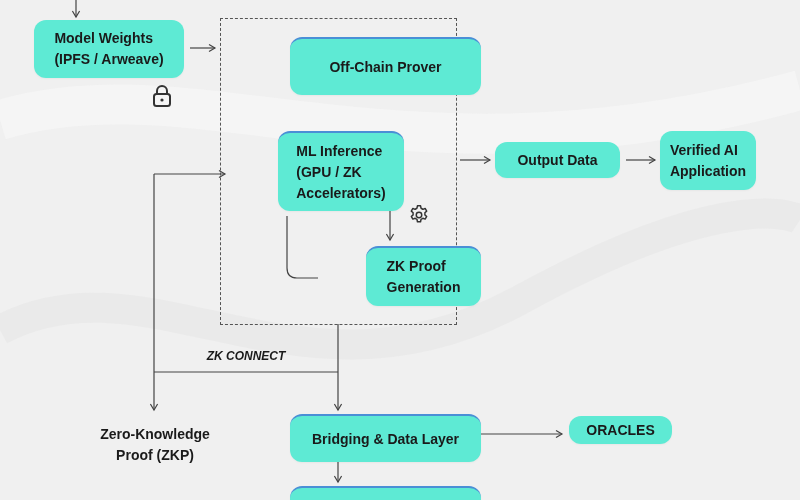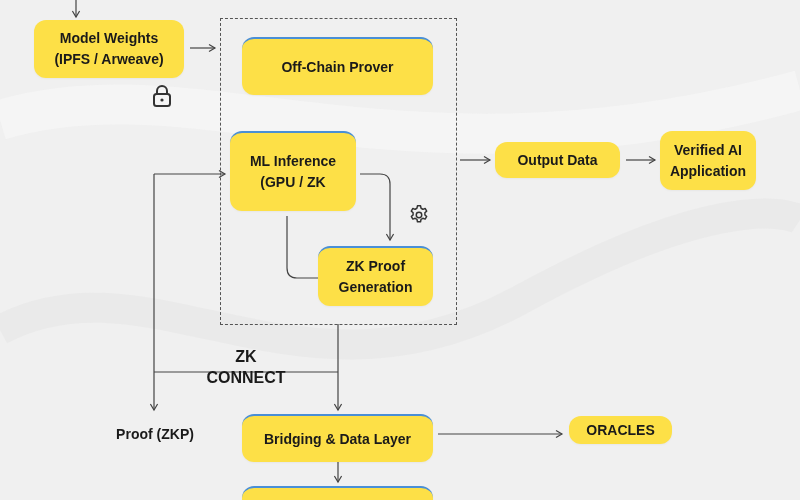--- a/index.html
+++ b/index.html
@@ -4,30 +4,30 @@
 <style>
   html, body { margin: 0; padding: 0; }
   body {
     width: 800px; height: 500px; overflow: hidden; position: relative;
     background: #f0f0f0;
     font-family: "Liberation Sans", sans-serif;
     color: #1a1a1a;
   }
   .bg-waves { position: absolute; left: 0; top: 0; width: 800px; height: 500px; }
   .node {
-    position: absolute; background: #fde047; border-radius: 12px;
-    display: flex; align-items: center; justify-content: center; text-align: center;
+    position: absolute; background: #5eead4; border-radius: 12px;
+    display: flex; align-items: center; justify-content: center; text-align: left;
     font-weight: bold; font-size: 14px; line-height: 21px; box-sizing: border-box;
     box-shadow: 0 1px 2px rgba(0,0,0,0.04);
   }
-  .node.accent { border-top: 2px solid #4a8fd6; }
+  .node.accent { border-top: 2px solid #4a8fd6; margin-left: 48px; }
   .label {
     position: absolute; text-align: center; font-weight: bold; font-size: 14px; line-height: 21px;
   }
-  .small-label { font-size: 16px; }
+  .small-label { font-size: 12px; font-style: italic; }
   .dashed {
     position: absolute; border: 1.2px dashed #555; box-sizing: border-box;
   }
   svg.lines { position: absolute; left: 0; top: 0; width: 800px; height: 500px; pointer-events: none; }
   .icon { position: absolute; }
 </style>
 </head>
 <body>
 
 <svg class="bg-waves" viewBox="0 0 800 500">
@@ -85,20 +85,21 @@
 <div class="node accent" style="left:242px; top:37px; width:191px; height:58px;">
   <div>
     <div>Off-Chain Prover</div>
   </div>
 </div>
 
 <div class="node accent" style="left:230px; top:131px; width:126px; height:80px;">
   <div>
     <div>ML Inference</div>
     <div>(GPU / ZK</div>
+    <div>Accelerators)</div>
   </div>
 </div>
 
 <svg class="icon" style="left:408px; top:204px;" width="22" height="22" viewBox="0 0 24 24">
   <path d="M10.3 2h3.4l.5 2.6a8 8 0 0 1 2 1.2l2.5-.9 1.7 2.9-2 1.7a8 8 0 0 1 0 2.4l2 1.7-1.7 2.9-2.5-.9a8 8 0 0 1-2 1.2l-.5 2.6h-3.4l-.5-2.6a8 8 0 0 1-2-1.2l-2.5.9-1.7-2.9 2-1.7a8 8 0 0 1 0-2.4l-2-1.7 1.7-2.9 2.5.9a8 8 0 0 1 2-1.2z" fill="none" stroke="#333" stroke-width="1.6" stroke-linejoin="round"></path>
   <circle cx="12" cy="12" r="3" fill="none" stroke="#333" stroke-width="1.6"></circle>
 </svg>
 
 <div class="node accent" style="left:318px; top:246px; width:115px; height:60px;">
   <div>
@@ -114,20 +115,21 @@
 <div class="node" style="left:660px; top:131px; width:96px; height:59px;">
   <div>
     <div>Verified AI</div>
     <div>Application</div>
   </div>
 </div>
 
 <div class="label small-label" style="left:196px; top:346px; width:100px;">ZK CONNECT</div>
 
 <div class="label" style="left:85px; top:424px; width:140px;">
+  <div>Zero-Knowledge</div>
   <div>Proof (ZKP)</div>
 </div>
 
 <div class="node accent" style="left:242px; top:414px; width:191px; height:48px;">
   <span>Bridging &amp; Data Layer</span>
 </div>
 
 <div class="node" style="left:569px; top:416px; width:103px; height:28px;">
   <span>ORACLES</span>
 </div>

